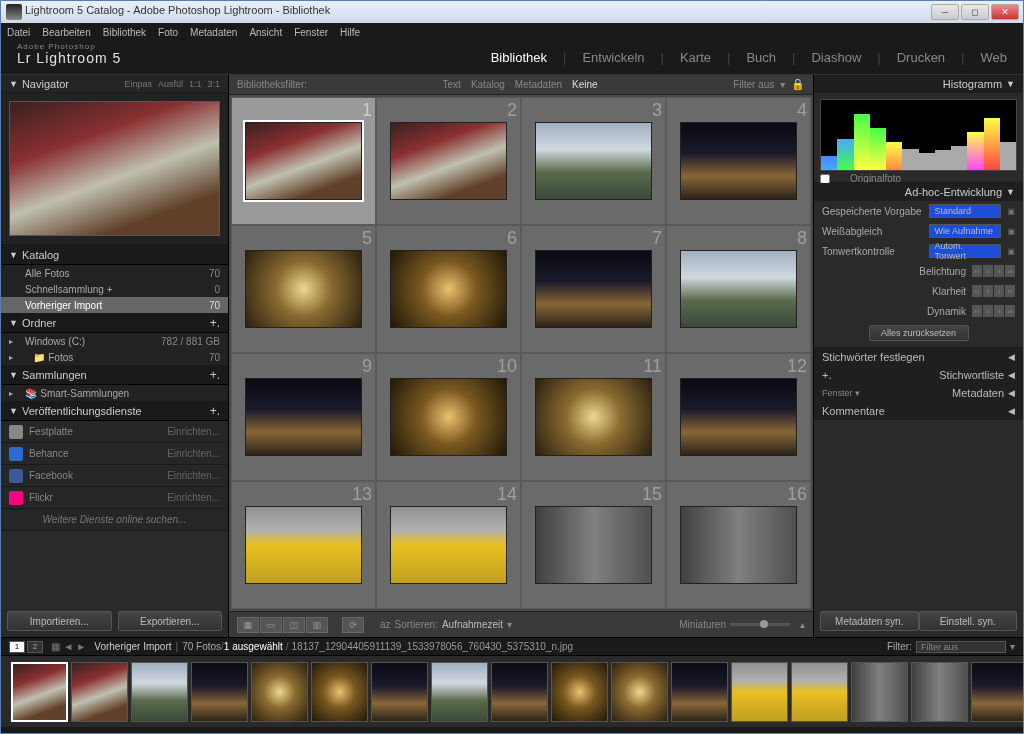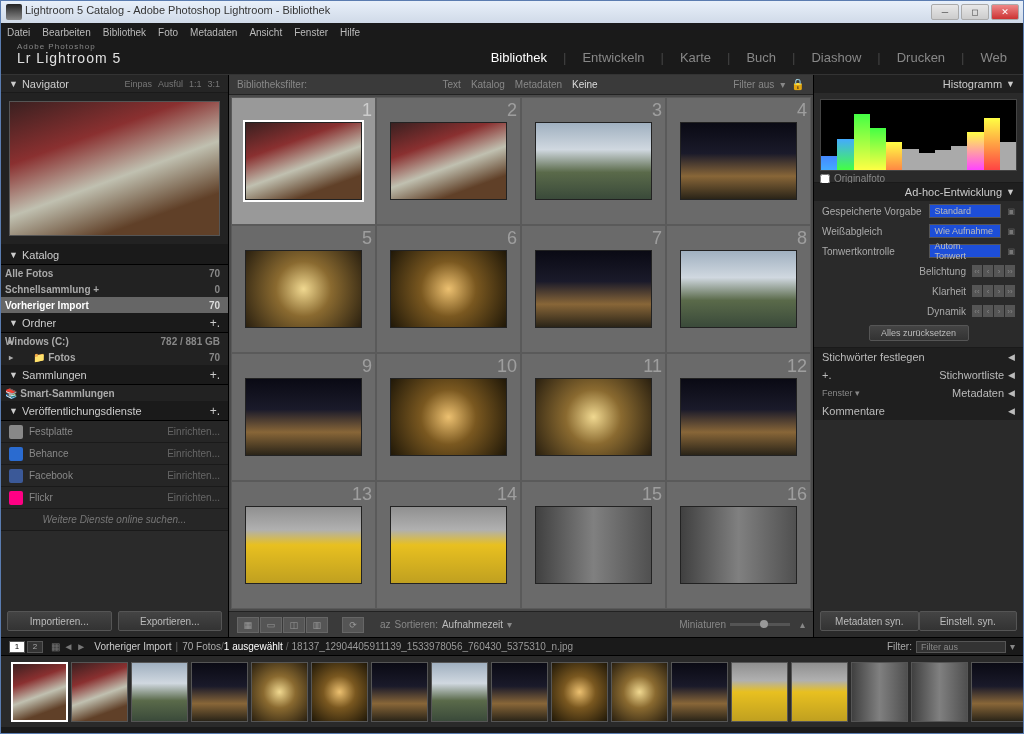--- a/index.html
+++ b/index.html
@@ -29,21 +29,21 @@
 .panel-header { height:18px; display:flex; align-items:center; padding:0 8px; font-size:11px; color:#ccc; background:#252525; border-bottom:1px solid #1a1a1a; }
 .panel-header .arrow{ margin-right:4px;font-size:9px;}
 .panel-header .right{margin-left:auto;display:flex;gap:6px;font-size:9px;color:#777;}
 .panel-header .right span{cursor:pointer;}
 .nav-preview { height:152px; background:#222; padding:8px; border-bottom:1px solid #1a1a1a; }
 .nav-img { width:100%; height:100%; background:#333; border:1px solid #555; position:relative; overflow:hidden;}
 .section-header { height:20px; background:#1a1a1a; display:flex; align-items:center; padding:0 8px; font-size:11px; color:#ccc; border-bottom:1px solid #000; cursor:pointer;}
 .section-header .arrow{margin-right:4px;font-size:9px;}
 .section-header .plus{margin-left:auto;font-size:12px;}
 .section-body { background:#222; }
-.row { height:16px; display:flex; align-items:center; padding:0 8px 0 4px; font-size:10px; color:#aaa; cursor:pointer;font-weight:bold; }
+.row { height:16px; display:flex; align-items:center; padding:0 8px 0 24px; font-size:10px; color:#aaa; cursor:pointer; }
 .row.selected { background:#666; color:#fff; }
 .row .count { margin-left:auto; color:#888; }
 .row.selected .count{color:#ddd;}
 .row .expand{position:absolute;left:8px;font-size:8px;}
 .row{position:relative;}
 .row.sub{padding-left:32px;}
 .pubrow { height:22px; display:flex; align-items:center; padding:0 8px; font-size:10px; color:#888; background:#262626; border-bottom:1px solid #1a1a1a;}
 .pubrow .icon{width:14px;height:14px;border-radius:2px;margin-right:6px;}
 .pubrow .setup{margin-left:auto;color:#666;}
 .panel-footer { margin-top:auto; padding:6px; display:flex; gap:6px; }
@@ -64,21 +64,21 @@
 .cell.selected .thumb{box-shadow:0 0 0 2px #fff;}
 .toolbar { height:26px; background:#3a3a3a; display:flex; align-items:center; padding:0 8px; gap:8px; border-top:1px solid #222; }
 .toolbar .viewbtns{display:flex;gap:1px;}
 .toolbar .vb{width:22px;height:16px;background:#555;border:1px solid #666;cursor:pointer;display:flex;align-items:center;justify-content:center;font-size:9px;color:#999;}
 .toolbar .sort{font-size:10px;color:#888;display:flex;gap:4px;margin-left:8px;}
 .toolbar .minisize{margin-left:auto;font-size:10px;color:#888;display:flex;align-items:center;gap:4px;}
 .toolbar .slider{width:60px;height:3px;background:#555;position:relative;}
 .toolbar .slider::after{content:"";position:absolute;width:8px;height:8px;background:#999;border-radius:50%;top:-3px;left:30px;}
 .histogram { height:90px; padding:6px; border-bottom:1px solid #1a1a1a; }
 .histo-canvas{width:100%;height:72px;background:#000;border:1px solid #444;position:relative;overflow:hidden;}
-.histo-label{font-size:10px;color:#888;display:flex;align-items:center;gap:4px;margin-top:2px;}
+.histo-label{font-size:10px;color:#888;display:flex;align-items:center;gap:20px;margin-top:2px;}
 .histo-label input{width:10px;height:10px;}
 .rpanel-section{border-bottom:1px solid #1a1a1a;}
 .rpanel-title{height:18px;background:#1f1f1f;display:flex;align-items:center;padding:0 8px;font-size:11px;color:#ccc;justify-content:flex-end;}
 .rpanel-title .arrow{margin-left:4px;font-size:9px;}
 .adhoc-row{height:20px;display:flex;align-items:center;padding:0 8px;font-size:10px;color:#aaa;gap:6px;}
 .adhoc-row .label{flex:1;}
 .adhoc-row .val{width:72px;height:14px;background:#1d4ed8;border:1px solid #555;font-size:9px;display:flex;align-items:center;padding:0 4px;color:#bbb;}
 .adhoc-row .steppers{display:flex;gap:1px;}
 .adhoc-row .step{width:10px;height:12px;background:#555;font-size:8px;display:flex;align-items:center;justify-content:center;color:#888;cursor:pointer;}
 .rpanel-sectiontitle{height:18px;background:#1f1f1f;display:flex;align-items:center;padding:0 8px;font-size:11px;color:#bbb;justify-content:space-between;cursor:pointer;}

